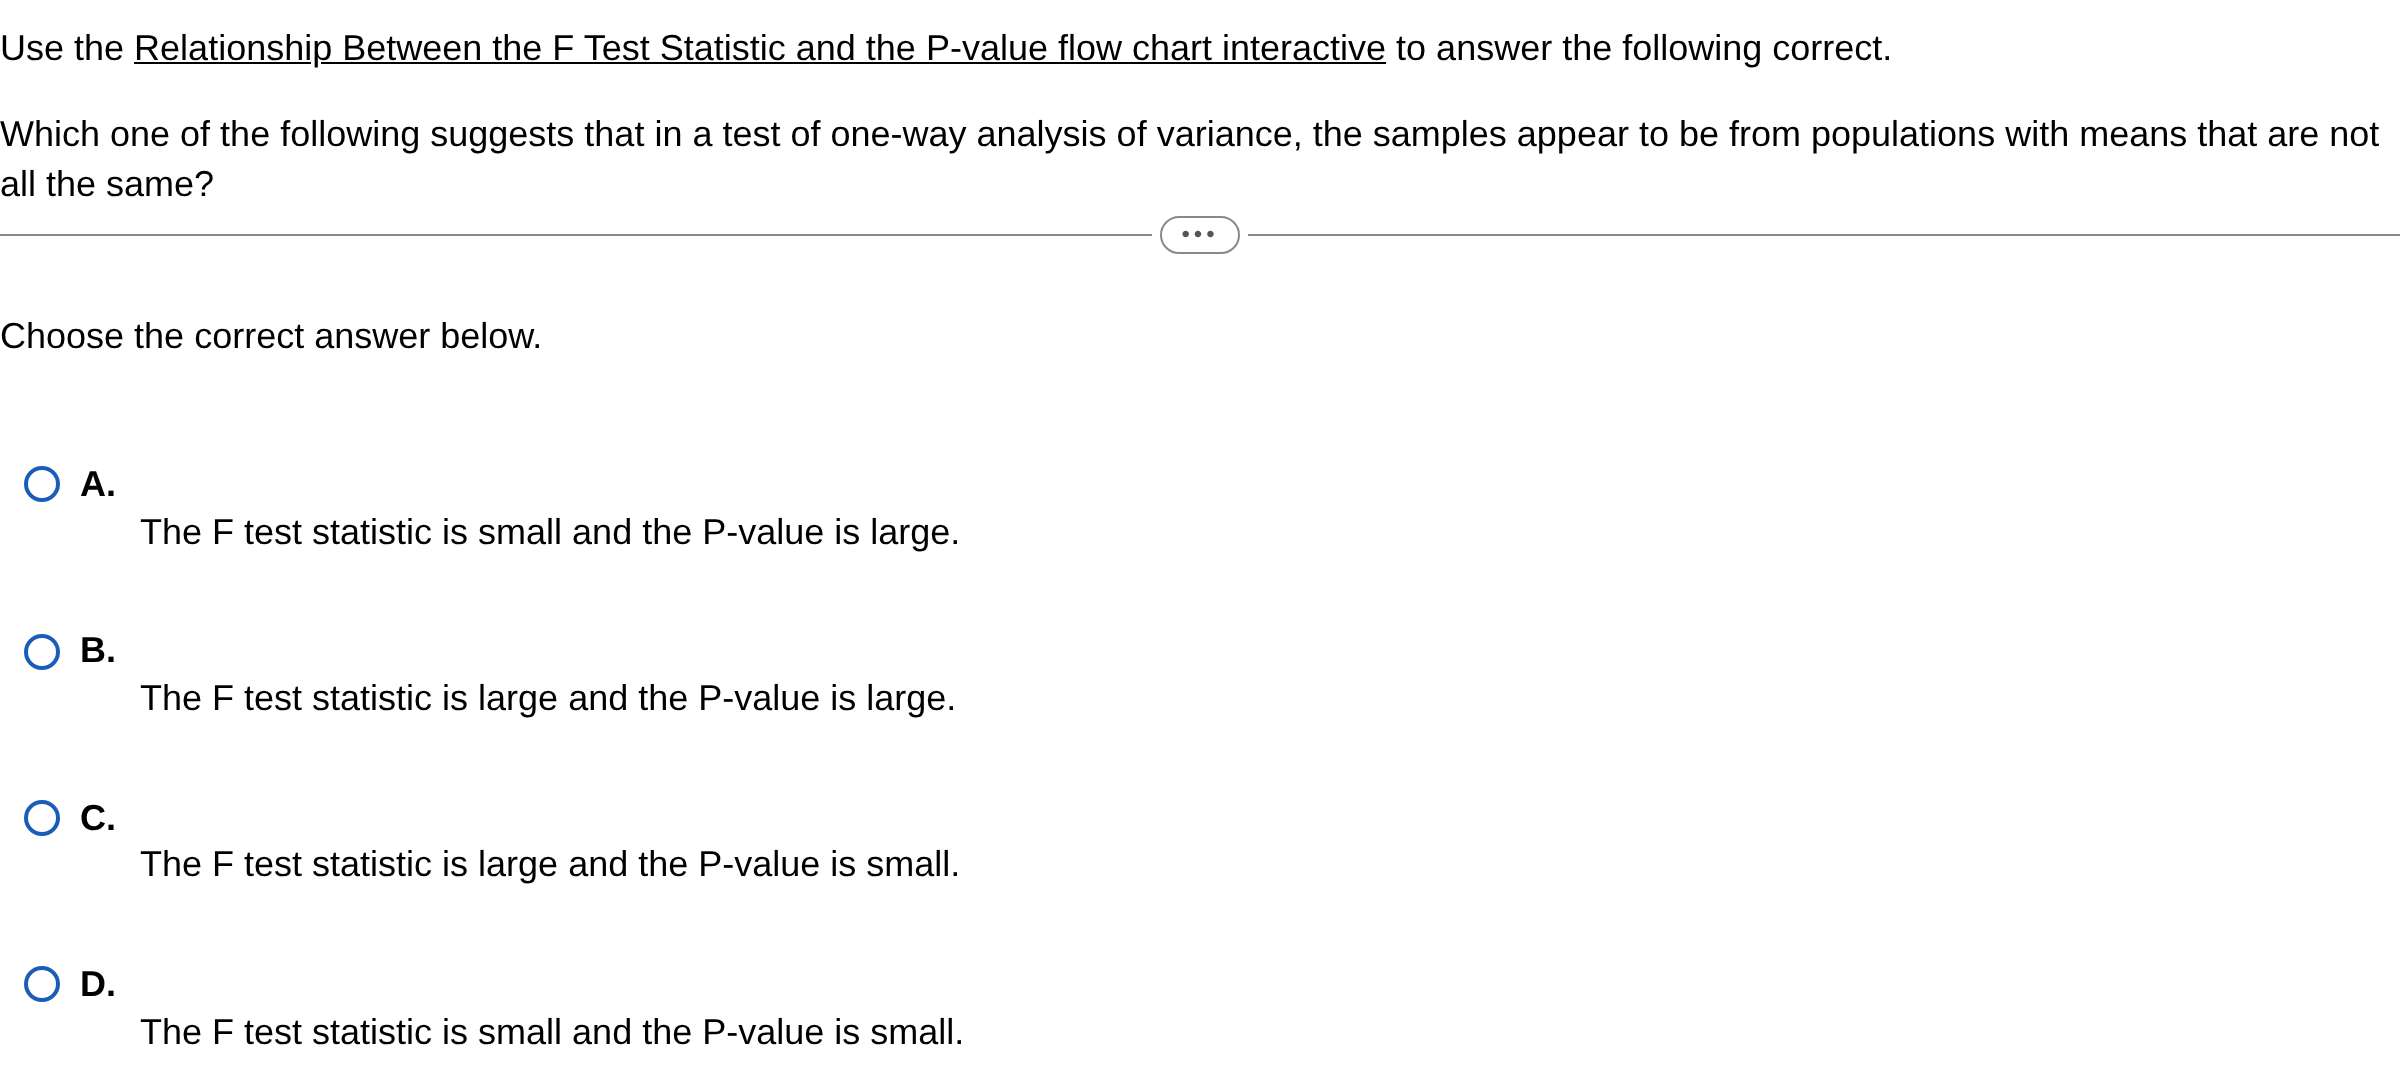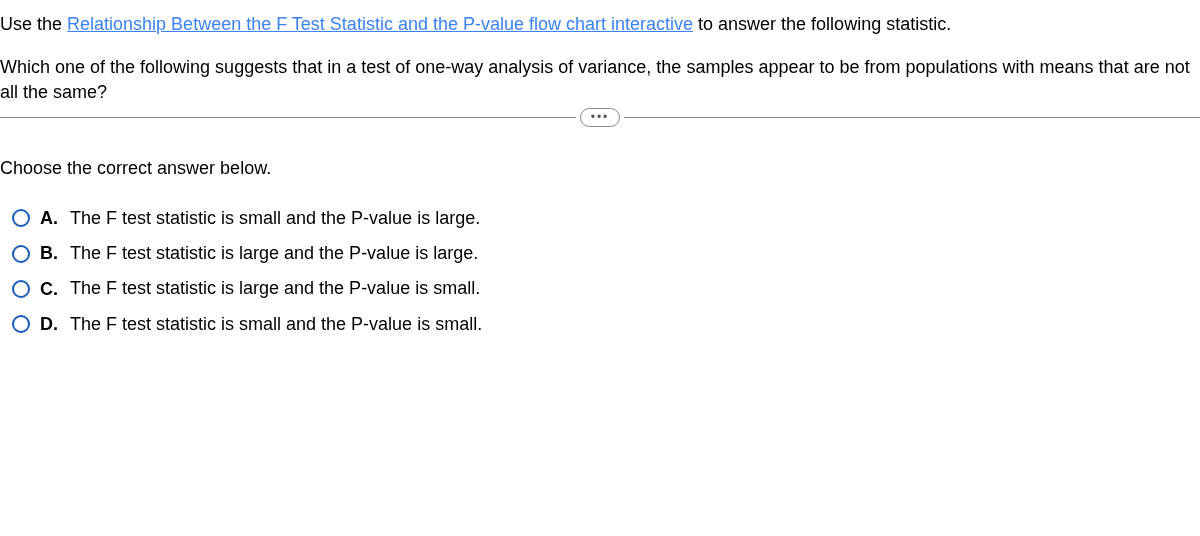--- a/index.html
+++ b/index.html
@@ -14,21 +14,21 @@
       background: #fff;
       width: 1200px;
       height: 536px;
       padding: 12px 0 0 0;
     }
     .question-intro {
       margin-bottom: 18px;
       line-height: 1.4;
     }
     .link {
-      color: #3b82f6;
+      color: #000000;
       text-decoration: underline;
       cursor: pointer;
     }
     .question-text {
       line-height: 1.4;
     }
     .divider-wrap {
       position: relative;
       width: 100%;
       height: 24px;
@@ -74,27 +74,28 @@
       flex-shrink: 0;
       margin-right: 10px;
     }
     .option-letter {
       font-weight: bold;
       margin-right: 8px;
       min-width: 22px;
     }
     .option-text {
       line-height: 1.3;
+      margin-top: 48px;
     }
   </style>
 </head>
 <body>
 
 <div class="question-intro">
-  <span>Use the </span><a class="link">Relationship Between the F Test Statistic and the P-value flow chart interactive</a><span> to answer the following statistic.</span>
+  <span>Use the </span><a class="link">Relationship Between the F Test Statistic and the P-value flow chart interactive</a><span> to answer the following correct.</span>
 </div>
 
 <div class="question-text">Which one of the following suggests that in a test of one-way analysis of variance, the samples appear to be from populations with means that are not all the same?</div>
 
 <div class="divider-wrap">
   <div class="divider-line"></div>
   <div class="ellipsis-pill">•••</div>
   <div class="divider-line"></div>
 </div>
 

